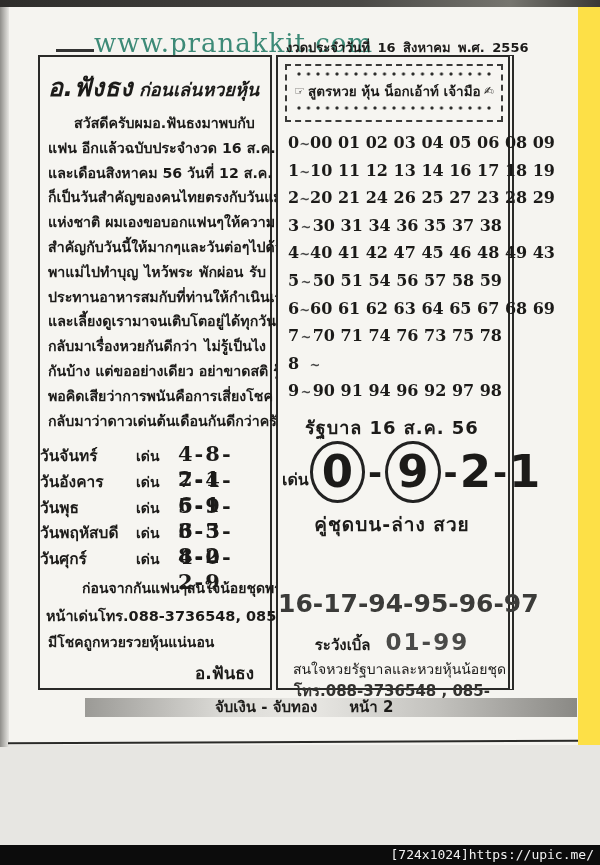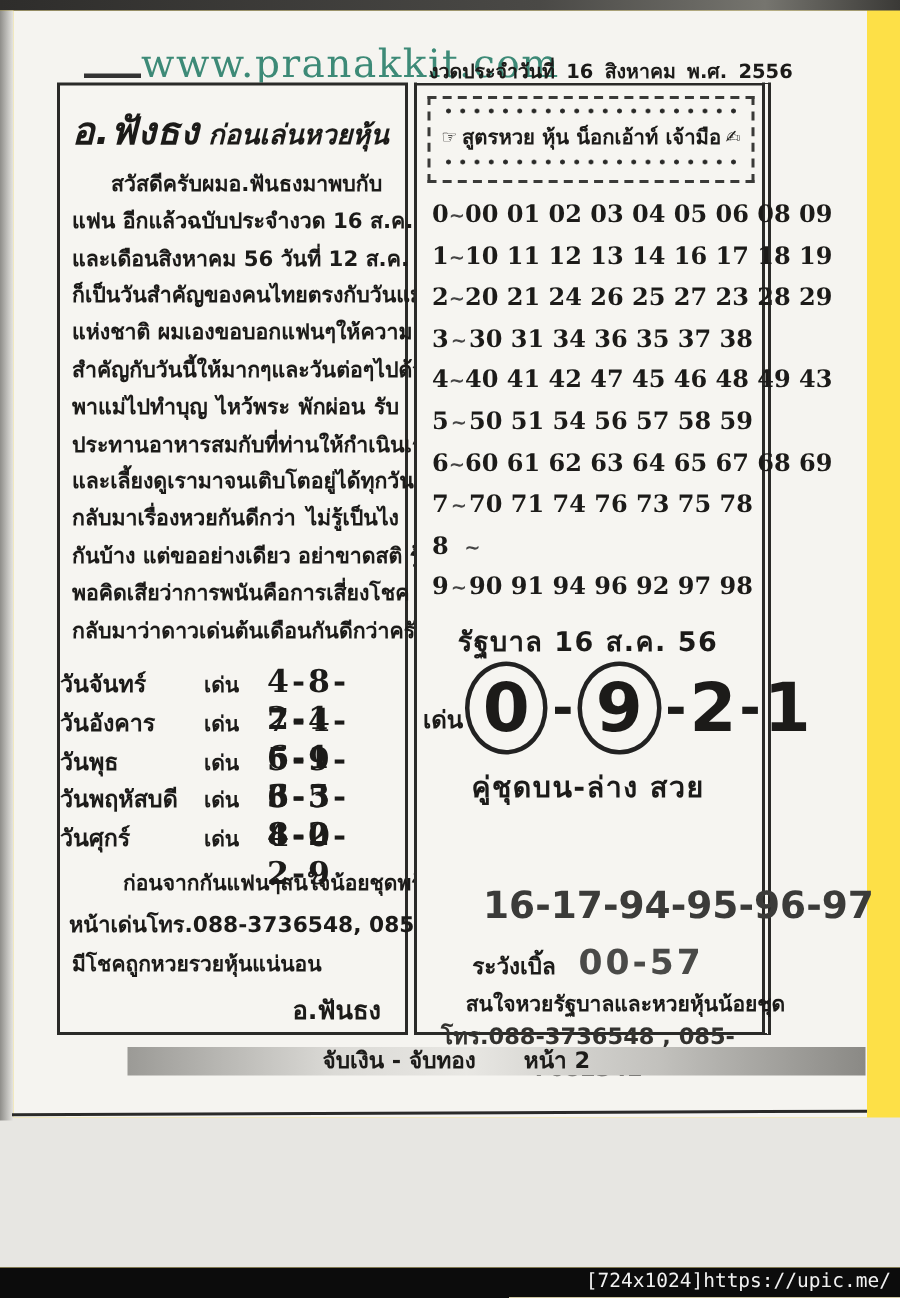--- a/index.html
+++ b/index.html
@@ -70,26 +70,26 @@
   .den-label { font-size:16px; font-weight:bold; margin-top:14px; }
   .bigdigit { font-size:45px; font-weight:bold; line-height:56px; }
   .circled { border:3px solid #222; border-radius:50%; padding:0 9px; margin:0 1px; }
   .bigdash { font-size:34px; font-weight:bold; margin:0 2px; }
 
   .pairs-title { position:absolute; left:0; top:452px; width:228px; text-align:center;
                  font-size:19px; font-weight:bold; letter-spacing:1px; }
   .pairs-1 { position:absolute; left:0; top:492px; width:228px; text-align:center;
              font-size:25px; font-weight:bold; white-space:nowrap; }
   .pairs-2 { position:absolute; left:0; top:532px; width:228px; text-align:center;
-             font-size:25px; font-weight:bold; color:#3b3b39; white-space:nowrap;padding-left:44px; }
+             font-size:25px; font-weight:bold; color:#3b3b39; white-space:nowrap; }
   .warning { position:absolute; left:0; top:572px; width:228px; text-align:center; }
   .warn-label { font-size:15px; font-weight:bold; }
   .warn-value { font-size:23px; font-weight:bold; letter-spacing:2px; color:#4a4a48; margin-left:10px; }
-  .contact1 { position:absolute; left:0; top:601px; width:228px; text-align:center;
-              font-size:14px; font-weight:bold;margin-left:25px; }
+  .contact1 { position:absolute; left:0; top:601px; width:228px; text-align:right;
+              font-size:14px; font-weight:normal; }
   .contact2 { position:absolute; left:0; top:622px; width:228px; text-align:center;
               font-size:15px; font-weight:bold; color:#33322f; }
 
   .footer-band { position:absolute; left:85px; top:698px; width:492px; height:19px;
                  background:linear-gradient(90deg,#9b9a96 0%,#dbdad6 28%,#e8e7e3 46%,#c2c1bd 72%,#8a8985 100%); }
   .footer-text { position:absolute; left:215px; top:698px; height:19px; line-height:19px;
                  font-size:15px; font-weight:bold; display:flex; gap:32px; white-space:nowrap; }
 
   .caption-bar { position:absolute; left:0; top:845px; width:600px; height:20px; background:#0c0c0c;
                  color:#f2f2f2; font-family:"DejaVu Sans Mono", monospace; font-size:13px;
@@ -237,21 +237,21 @@
       <span class="bigdigit">2</span>
       <span class="bigdash">-</span>
       <span class="bigdigit">1</span>
     </div>
 
     <div class="pairs-title">คู่ชุดบน-ล่าง สวย</div>
     <div class="pairs-2">16-17-94-95-96-97</div>
 
     <div class="warning">
       <span class="warn-label">ระวังเบิ้ล</span>
-      <span class="warn-value">00-57</span>
+      <span class="warn-value">01-99</span>
     </div>
     <div class="contact1">สนใจหวยรัฐบาลและหวยหุ้นน้อยชุด</div>
     <div class="contact2">โทร.088-3736548 , 085-7682342</div>
   </div>
 
   <div class="footer-band"></div>
   <div class="footer-text">
     <span>จับเงิน - จับทอง</span>
     <span>หน้า 2</span>
   </div>

